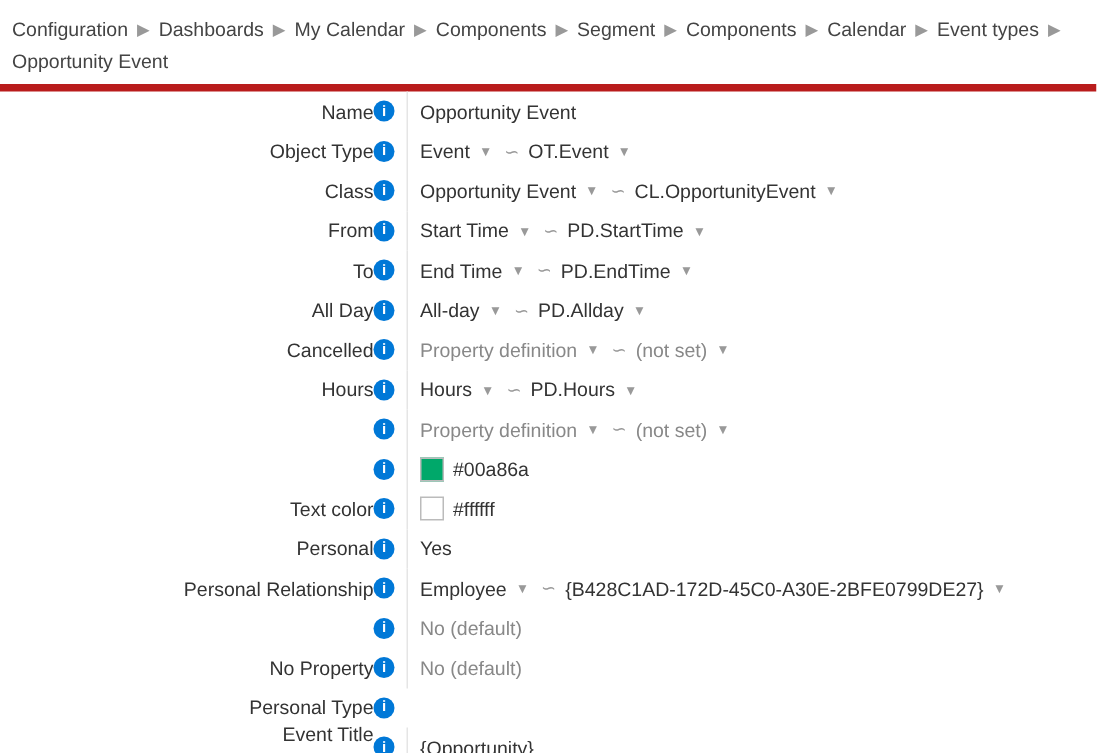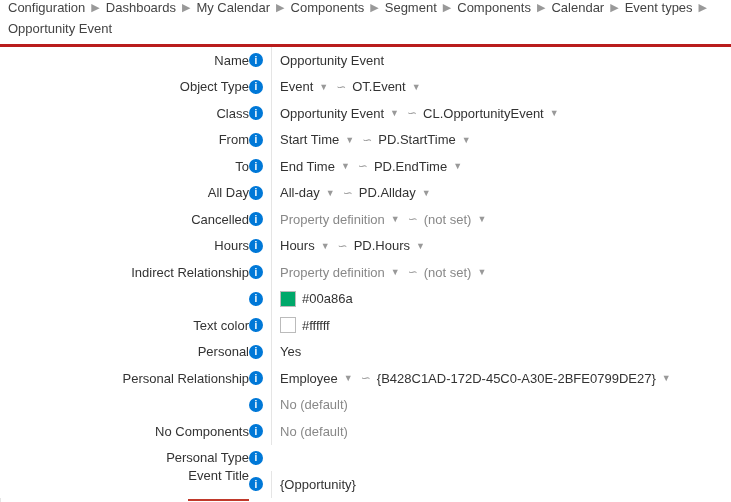--- a/index.html
+++ b/index.html
@@ -1,17 +1,17 @@
 <!DOCTYPE html>
 <html><head>
 <meta charset="utf-8">
 <style>
   html,body{margin:0;padding:0;font-family:"Segoe UI",Arial,sans-serif;font-size:13px;color:#333;background:#fff}
   .page{width:731px}
-  .breadcrumb{display:flex;align-items:center;flex-wrap:wrap;gap:6px;padding:0 8px 8px;border-bottom:3px solid #b91c1c;color:#444;font-size:13px}
+  .breadcrumb{display:flex;align-items:center;flex-wrap:wrap;gap:6px;padding:12px 8px 8px;border-bottom:5px solid #b91c1c;color:#444;font-size:13px}
   .breadcrumb .crumb{white-space:nowrap}
   .breadcrumb .sep{color:#999;font-size:11px}
   .row{display:flex;align-items:center;height:26.5px}
   .label-cell{width:271px;display:flex;align-items:center;justify-content:flex-end;padding-left:8px;box-sizing:border-box}
   .label-text{white-space:nowrap}
   .info-icon{width:14px;height:14px;border-radius:50%;background:#0078d7;color:#fff;font-size:10px;font-weight:bold;display:flex;align-items:center;justify-content:center;margin-right:8px;flex:none}
   .value-cell{flex:1;display:flex;align-items:center;gap:6px;padding-left:8px;border-left:1px solid #e5e5e5;height:100%;box-sizing:border-box}
   .token{display:flex;align-items:center;gap:4px}
   .dd{color:#999;font-size:9px;padding:0 2px}
   .link-icon{color:#999;font-size:12px}
@@ -175,21 +175,20 @@
       <span class="link-icon">∽</span>
       <span class="token">
           <span>PD.Hours</span>
           <span class="dd">▼</span>
         </span>
     </div>
   </div>
 
   <div class="row">
     <div class="label-cell">
-        <span class="label-text">Indirect Relationship</span>
         <span class="info-icon">i</span>
       </div>
     <div class="value-cell">
       <span class="token muted">
           <span>Property definition</span>
           <span class="dd">▼</span>
         </span>
       <span class="link-icon">∽</span>
       <span class="token muted">
           <span>(not set)</span>
@@ -251,21 +250,21 @@
     <div class="label-cell">
         <span class="info-icon">i</span>
       </div>
     <div class="value-cell">
         <span class="muted">No (default)</span>
       </div>
   </div>
 
   <div class="row">
     <div class="label-cell">
-        <span class="label-text">No Components</span>
+        <span class="label-text">No Property</span>
         <span class="info-icon">i</span>
       </div>
     <div class="value-cell">
         <span class="muted">No (default)</span>
       </div>
   </div>
 
   <div class="row">
     <div class="label-cell">
         <span class="label-text">Personal Type</span>

